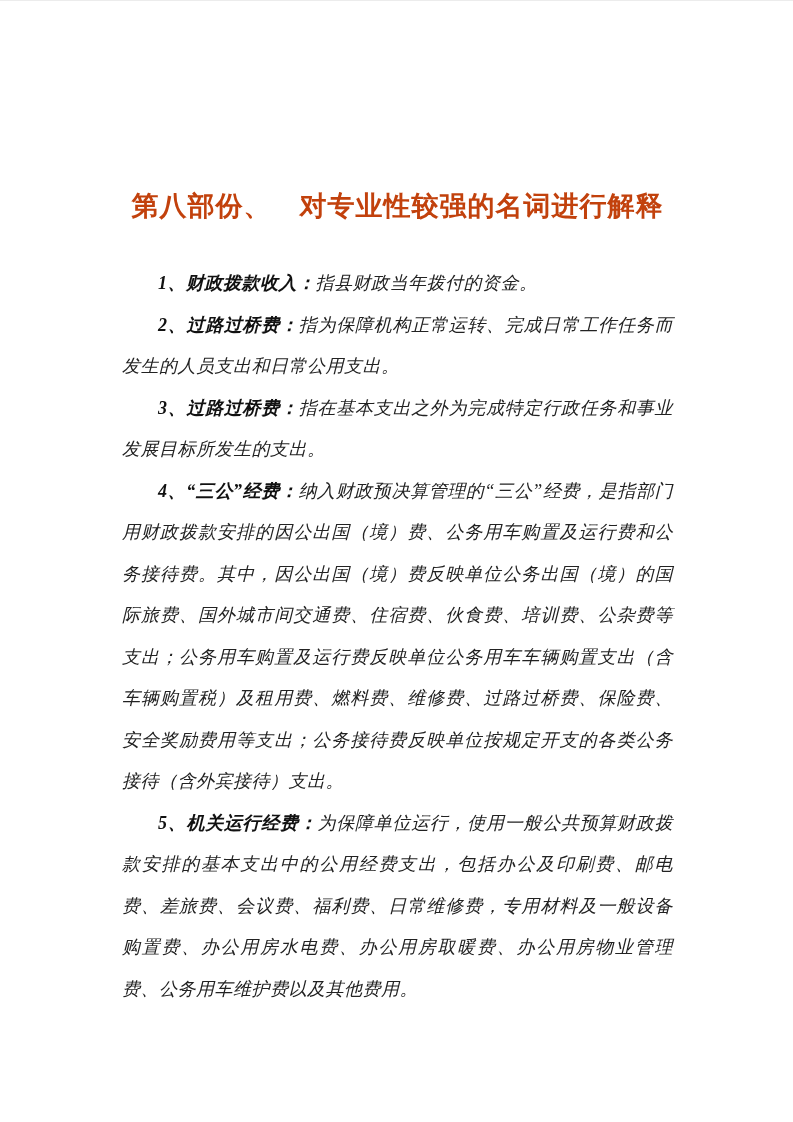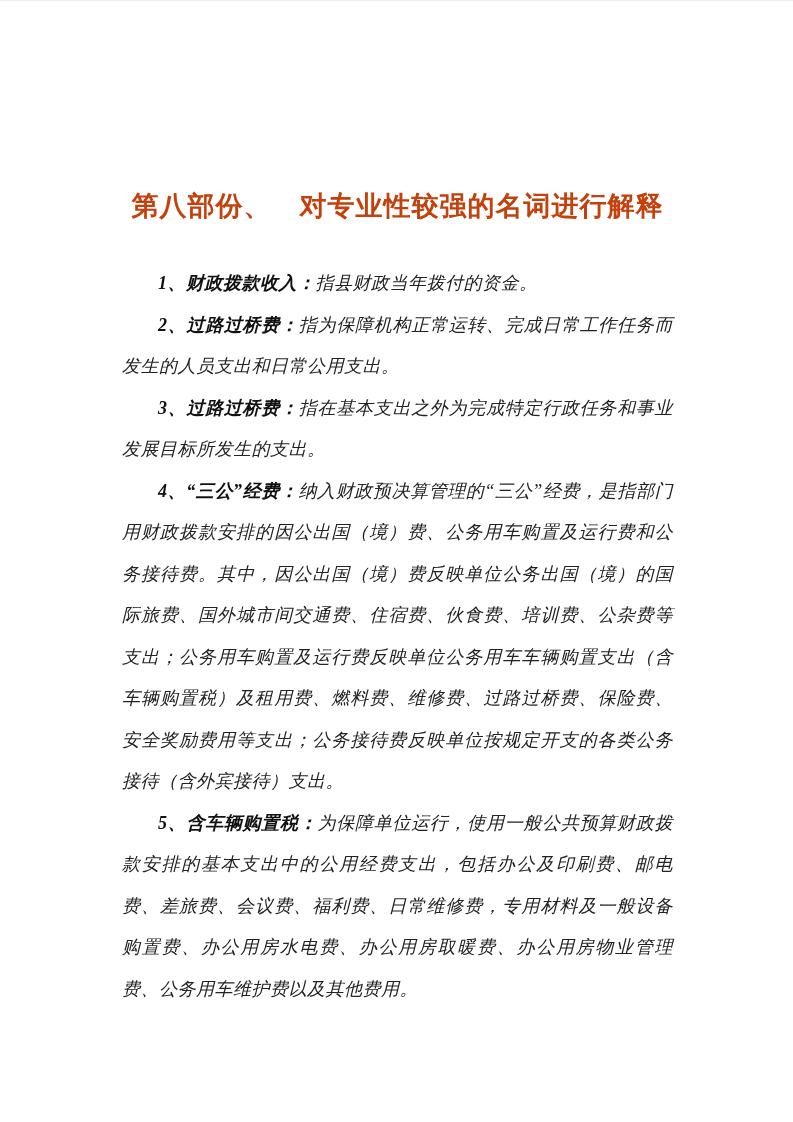--- a/index.html
+++ b/index.html
@@ -61,16 +61,16 @@
     <h1 class="doc-title">第八部份、　对专业性较强的名词进行解释</h1>
 
     <p class="term-item"><span class="lead">1、</span><span class="lead">财政拨款收入：</span><span>指县财政当年拨付的资金。</span></p>
 
     <p class="term-item"><span class="lead">2、</span><span class="lead">过路过桥费：</span><span>指为保障机构正常运转、完成日常工作任务而发生的人员支出和日常公用支出。</span></p>
 
     <p class="term-item"><span class="lead">3、</span><span class="lead">过路过桥费：</span><span>指在基本支出之外为完成特定行政任务和事业发展目标所发生的支出。</span></p>
 
     <p class="term-item"><span class="lead">4、</span><span class="lead">“三公”经费：</span><span>纳入财政预决算管理的“三公”经费，是指部门用财政拨款安排的因公出国（境）费、公务用车购置及运行费和公务接待费。其中，因公出国（境）费反映单位公务出国（境）的国际旅费、国外城市间交通费、住宿费、伙食费、培训费、公杂费等支出；公务用车购置及运行费反映单位公务用车车辆购置支出（含车辆购置税）及租用费、燃料费、维修费、过路过桥费、保险费、安全奖励费用等支出；公务接待费反映单位按规定开支的各类公务接待（含外宾接待）支出。</span></p>
 
-    <p class="term-item"><span class="lead">5、</span><span class="lead">含车辆购置税：</span><span>为保障单位运行，使用一般公共预算财政拨款安排的基本支出中的公用经费支出，包括办公及印刷费、邮电费、差旅费、会议费、福利费、日常维修费，专用材料及一般设备购置费、办公用房水电费、办公用房取暖费、办公用房物业管理费、公务用车维护费以及其他费用。</span></p>
+    <p class="term-item"><span class="lead">5、</span><span class="lead">机关运行经费：</span><span>为保障单位运行，使用一般公共预算财政拨款安排的基本支出中的公用经费支出，包括办公及印刷费、邮电费、差旅费、会议费、福利费、日常维修费，专用材料及一般设备购置费、办公用房水电费、办公用房取暖费、办公用房物业管理费、公务用车维护费以及其他费用。</span></p>
 
   </div>
 </div>
 
 </body></html>

